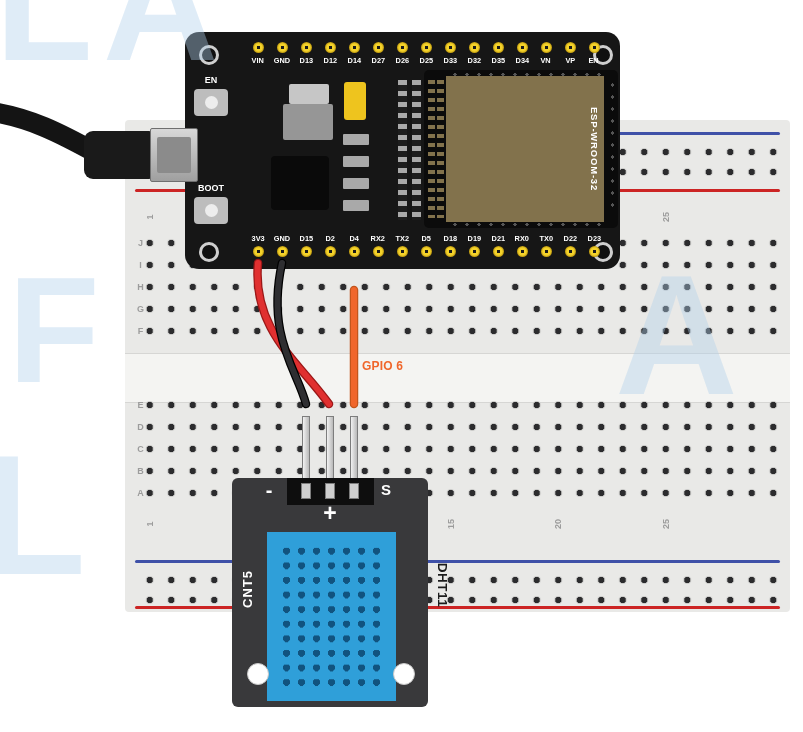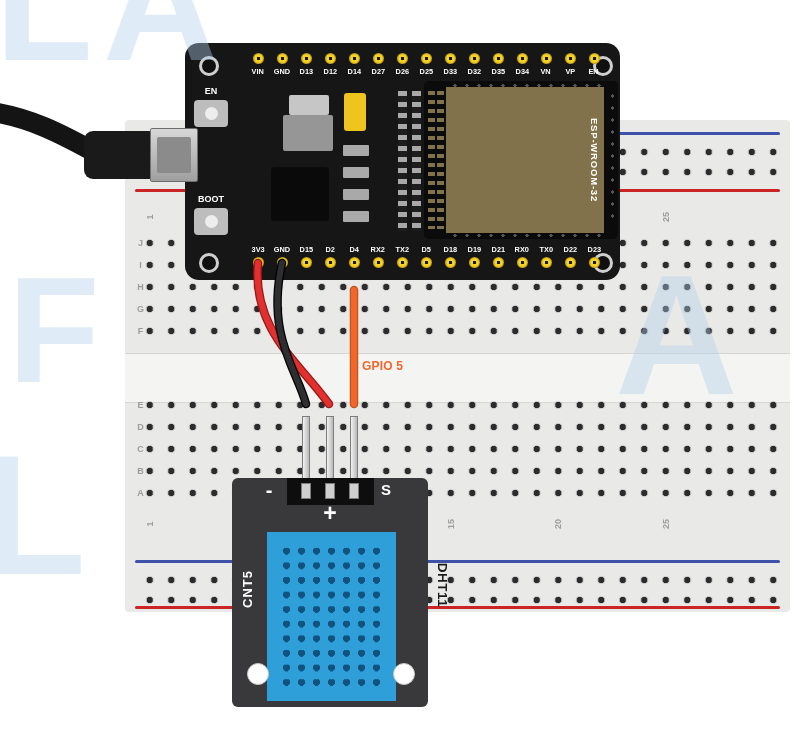--- a/index.html
+++ b/index.html
@@ -23,21 +23,21 @@
          background-image:radial-gradient(circle at 10.75px 10px,#2c2c2e 2.9px,#c6c6c4 3.4px,rgba(0,0,0,0) 4.5px);
          background-size:21.5px 20px;}
   .channel{left:0;top:233px;width:665px;height:50px;background:#f4f4f2;
            border-top:1px solid #d6d6d4;border-bottom:1px solid #d6d6d4;box-sizing:border-box;}
   .letters{position:absolute;left:9px;display:flex;flex-direction:column;width:13px;}
   .letters span{height:22px;line-height:22px;font-size:9px;font-weight:bold;color:#9c9c9c;text-align:center;}
   .colnum{position:absolute;width:20px;height:14px;line-height:14px;text-align:center;
           font-size:9px;font-weight:bold;color:#9c9c9c;transform:rotate(-90deg);}
 
   
-  .esp-board{left:185px;top:43px;width:435px;height:237px;background:#161616;border-radius:14px;}
+  .esp-board{left:185px;top:32px;width:435px;height:237px;background:#161616;border-radius:14px;}
   .mount-hole{position:absolute;width:14px;height:14px;border-radius:50%;background:#101010;
               border:3px solid #cfcfcf;box-sizing:content-box;}
   .btn-label{position:absolute;font-size:9px;font-weight:bold;color:#fff;text-align:center;}
   .tact-btn{position:absolute;width:34px;height:27px;background:#bdbdbd;border-radius:4px;
             display:flex;align-items:center;justify-content:center;}
   .tact-btn::after{content:"";width:13px;height:13px;border-radius:50%;background:#ededed;}
   .reg-tab{position:absolute;background:#c6c6c6;border-radius:2px;}
   .reg-body{position:absolute;background:#969696;border-radius:2px;}
   .chip{position:absolute;background:#0a0a0a;border-radius:4px;}
   .ycap{position:absolute;background:#eec41e;border-radius:3px;}
@@ -316,21 +316,21 @@
 
   <svg class="a" style="left:0;top:0;" width="803" height="732">
     <path d="M258,263 C252,330 299,362 329,404" stroke="#9a1717" stroke-width="8.5" fill="none" stroke-linecap="round"></path>
     <path d="M258,263 C252,330 299,362 329,404" stroke-width="6" fill="none" stroke-linecap="round" stroke="#e03030"></path>
     <path d="M282,263 C266,336 297,370 306,404" stroke="#000000" stroke-width="8.5" fill="none" stroke-linecap="round"></path>
     <path d="M282,263 C266,336 297,370 306,404" stroke-width="6" fill="none" stroke-linecap="round" stroke="#2e2e31"></path>
     <path d="M354,290 L354,404" stroke="#c2551c" stroke-width="8.5" fill="none" stroke-linecap="round"></path>
     <path d="M354,290 L354,404" stroke-width="6" fill="none" stroke-linecap="round" stroke="#f0662b"></path>
   </svg>
 
-  <span class="a gpio-label">GPIO 5</span>
+  <span class="a gpio-label">GPIO 6</span>
 
   <div class="dht-pin" style="left:302px;top:416px;"></div>
   <div class="dht-pin" style="left:326px;top:416px;"></div>
   <div class="dht-pin" style="left:350px;top:416px;"></div>
 
   <div class="a dht-pcb"></div>
   <div class="a dht-header"></div>
   <div class="dht-pinstub" style="left:301px;top:483px;"></div>
   <div class="dht-pinstub" style="left:325px;top:483px;"></div>
   <div class="dht-pinstub" style="left:349px;top:483px;"></div>

